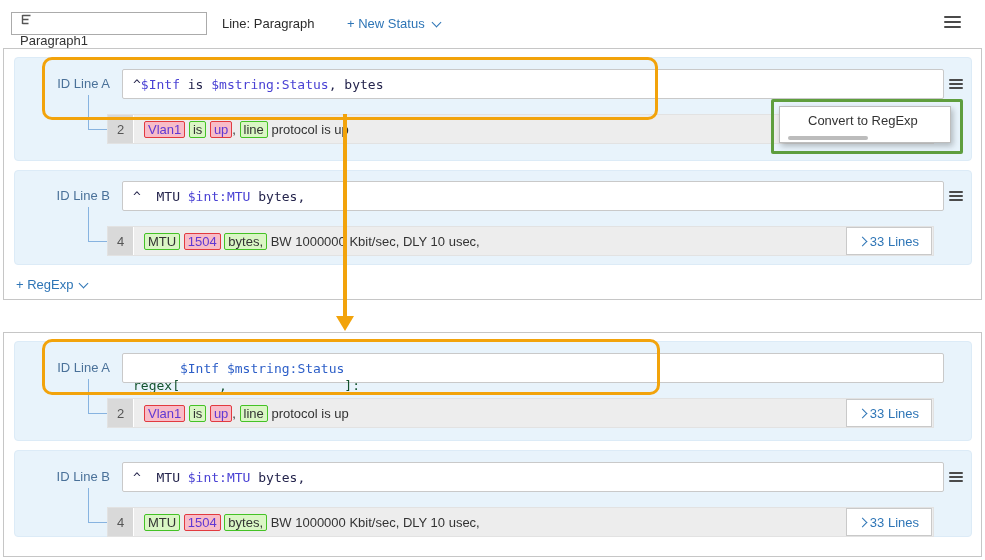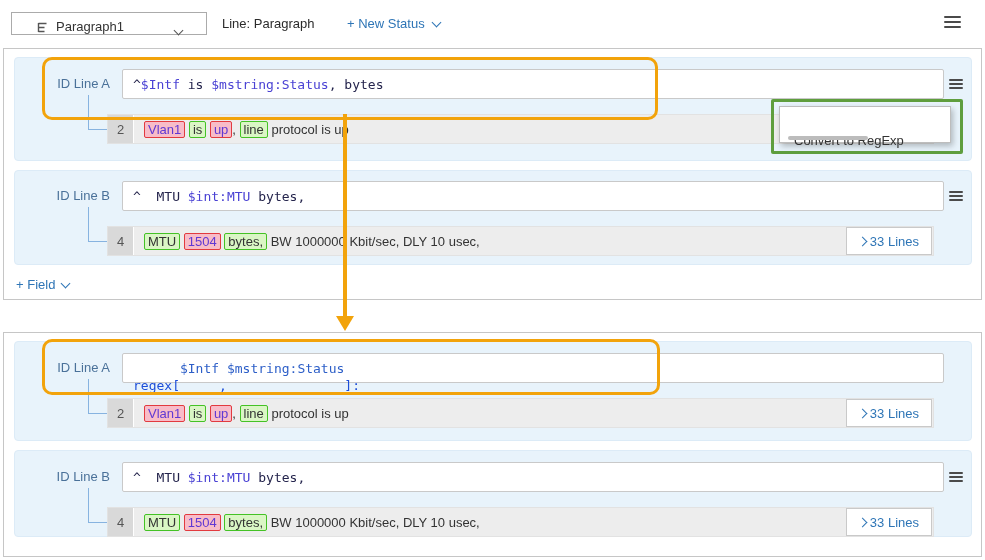--- a/index.html
+++ b/index.html
@@ -2,21 +2,21 @@
 <html><head>
 <meta charset="utf-8">
 <style>
   html,body{margin:0;padding:0;background:#fff;}
   .stage{position:relative;width:985px;height:560px;background:#fff;
          font-family:"Liberation Sans",sans-serif;font-size:13px;color:#333;overflow:hidden;}
   .mono{font-family:"DejaVu Sans Mono","Liberation Mono",monospace;}
 
   
   .pat-select{position:absolute;left:11px;top:12px;width:196px;height:23px;border:1px solid #ababab;
-              background:#fff;display:flex;align-items:flex-end;padding:0 24px;gap:7px;box-sizing:border-box;cursor:pointer;}
+              background:#fff;display:flex;align-items:flex-start;padding:0 8px;gap:7px;box-sizing:border-box;cursor:pointer;flex-direction:column;}
   .pat-select .lbl{flex:1;color:#333;}
   .type-label{position:absolute;left:222px;top:16px;color:#2b2b2b;}
   .new-pattern{position:absolute;left:347px;top:16px;color:#2e75b6;display:flex;align-items:center;gap:8px;cursor:pointer;}
   .chev-d{display:inline-block;width:6px;height:6px;border-right:1.4px solid currentColor;
           border-bottom:1.4px solid currentColor;transform:rotate(45deg);margin-top:-2px;}
   .chev-r{display:inline-block;width:6px;height:6px;border-right:1.4px solid currentColor;
           border-bottom:1.4px solid currentColor;transform:rotate(-45deg);}
   .burger{display:flex;flex-direction:column;justify-content:space-between;width:14px;height:10px;cursor:pointer;}
   .burger i{display:block;height:2px;background:#4a4a4a;border-radius:1px;}
   .burger.lg{width:17px;height:12px;}
@@ -45,32 +45,32 @@
           background:#ededed;border:1px solid #e2e2e2;box-sizing:border-box;}
   .num{flex:0 0 25px;height:100%;background:#d9d9d9;color:#555;display:flex;align-items:center;
        justify-content:center;border-right:1px solid #fff;}
   .sample-text{display:flex;align-items:center;padding:0 10px;white-space:pre;}
   .lines-btn{margin-left:auto;margin-right:1px;height:28px;background:#fff;border:1px solid #c9c9c9;
              color:#2e75b6;display:flex;align-items:center;gap:4px;padding:0 12px;box-sizing:border-box;cursor:pointer;}
 
   
   .tk-lit{color:#25254d;}
   .tk-var{color:#4a42d4;}
-  .tk-red{color:#1d4ed8;margin-top:35px;}
+  .tk-red{color:#14532d;margin-top:35px;}
   .tk-blue{color:#2d5fc8;}
   .tk-purple{color:#9c36d8;}
   
   .tk-plain{color:#333;}
   .tk-pink{background:#f8bcc8;border:1px solid #e23a3f;color:#6139d3;padding:0 3px;border-radius:2px;}
   .tk-green{background:#daf6c5;border:1px solid #44c225;color:#333;padding:0 3px;border-radius:2px;}
 
   
   .popup{position:absolute;left:779px;top:106px;width:172px;height:37px;background:#fff;border:1px solid #bdbdbd;
          box-shadow:2px 3px 6px rgba(0,0,0,.25);z-index:4;box-sizing:border-box;}
-  .popup-item{height:28px;line-height:28px;padding-left:14px;color:#333;cursor:pointer;margin-top:20px;}
+  .popup-item{height:28px;line-height:28px;padding-left:28px;color:#333;cursor:pointer;}
   .popup-scroll{position:absolute;left:8px;bottom:2px;width:80px;height:4px;background:#bcbcbc;border-radius:2px;}
 
   
   .ann{position:absolute;border-radius:10px;pointer-events:none;z-index:6;}
   .ann-o1{left:42px;top:57px;width:610px;height:57px;border:3px solid #f2a30b;}
   .ann-o2{left:42px;top:339px;width:612px;height:50px;border:3px solid #f2a30b;}
   .ann-g{left:771px;top:99px;width:186px;height:49px;border:3px solid #5f9e3e;border-radius:2px;z-index:5;}
   .arrow-stem{position:absolute;left:343px;top:114px;width:4px;height:202px;background:#f2a30b;z-index:6;}
   .arrow-head{position:absolute;left:336px;top:316px;width:0;height:0;border-left:9px solid transparent;
               border-right:9px solid transparent;border-top:15px solid #f2a30b;z-index:6;}
@@ -132,21 +132,21 @@
         <div class="num">4</div>
         <div class="sample-text"><span class="tk-green">MTU</span><span class="tk-plain"> </span><span class="tk-pink">1504</span><span class="tk-plain"> </span><span class="tk-green">bytes,</span><span class="tk-plain"> BW 1000000 Kbit/sec, DLY 10 usec,</span></div>
         <div class="lines-btn">
           <span class="chev-r"></span>
           <span>33 Lines</span>
         </div>
       </div>
     </div>
 
     <div class="field-link">
-      <span>+ Field</span>
+      <span>+ RegExp</span>
       <span class="chev-d"></span>
     </div>
   </div>
 
   <div class="popup">
     <div class="popup-item">Convert to RegExp</div>
     <div class="popup-scroll"></div>
   </div>
 
   <div class="card card2">

